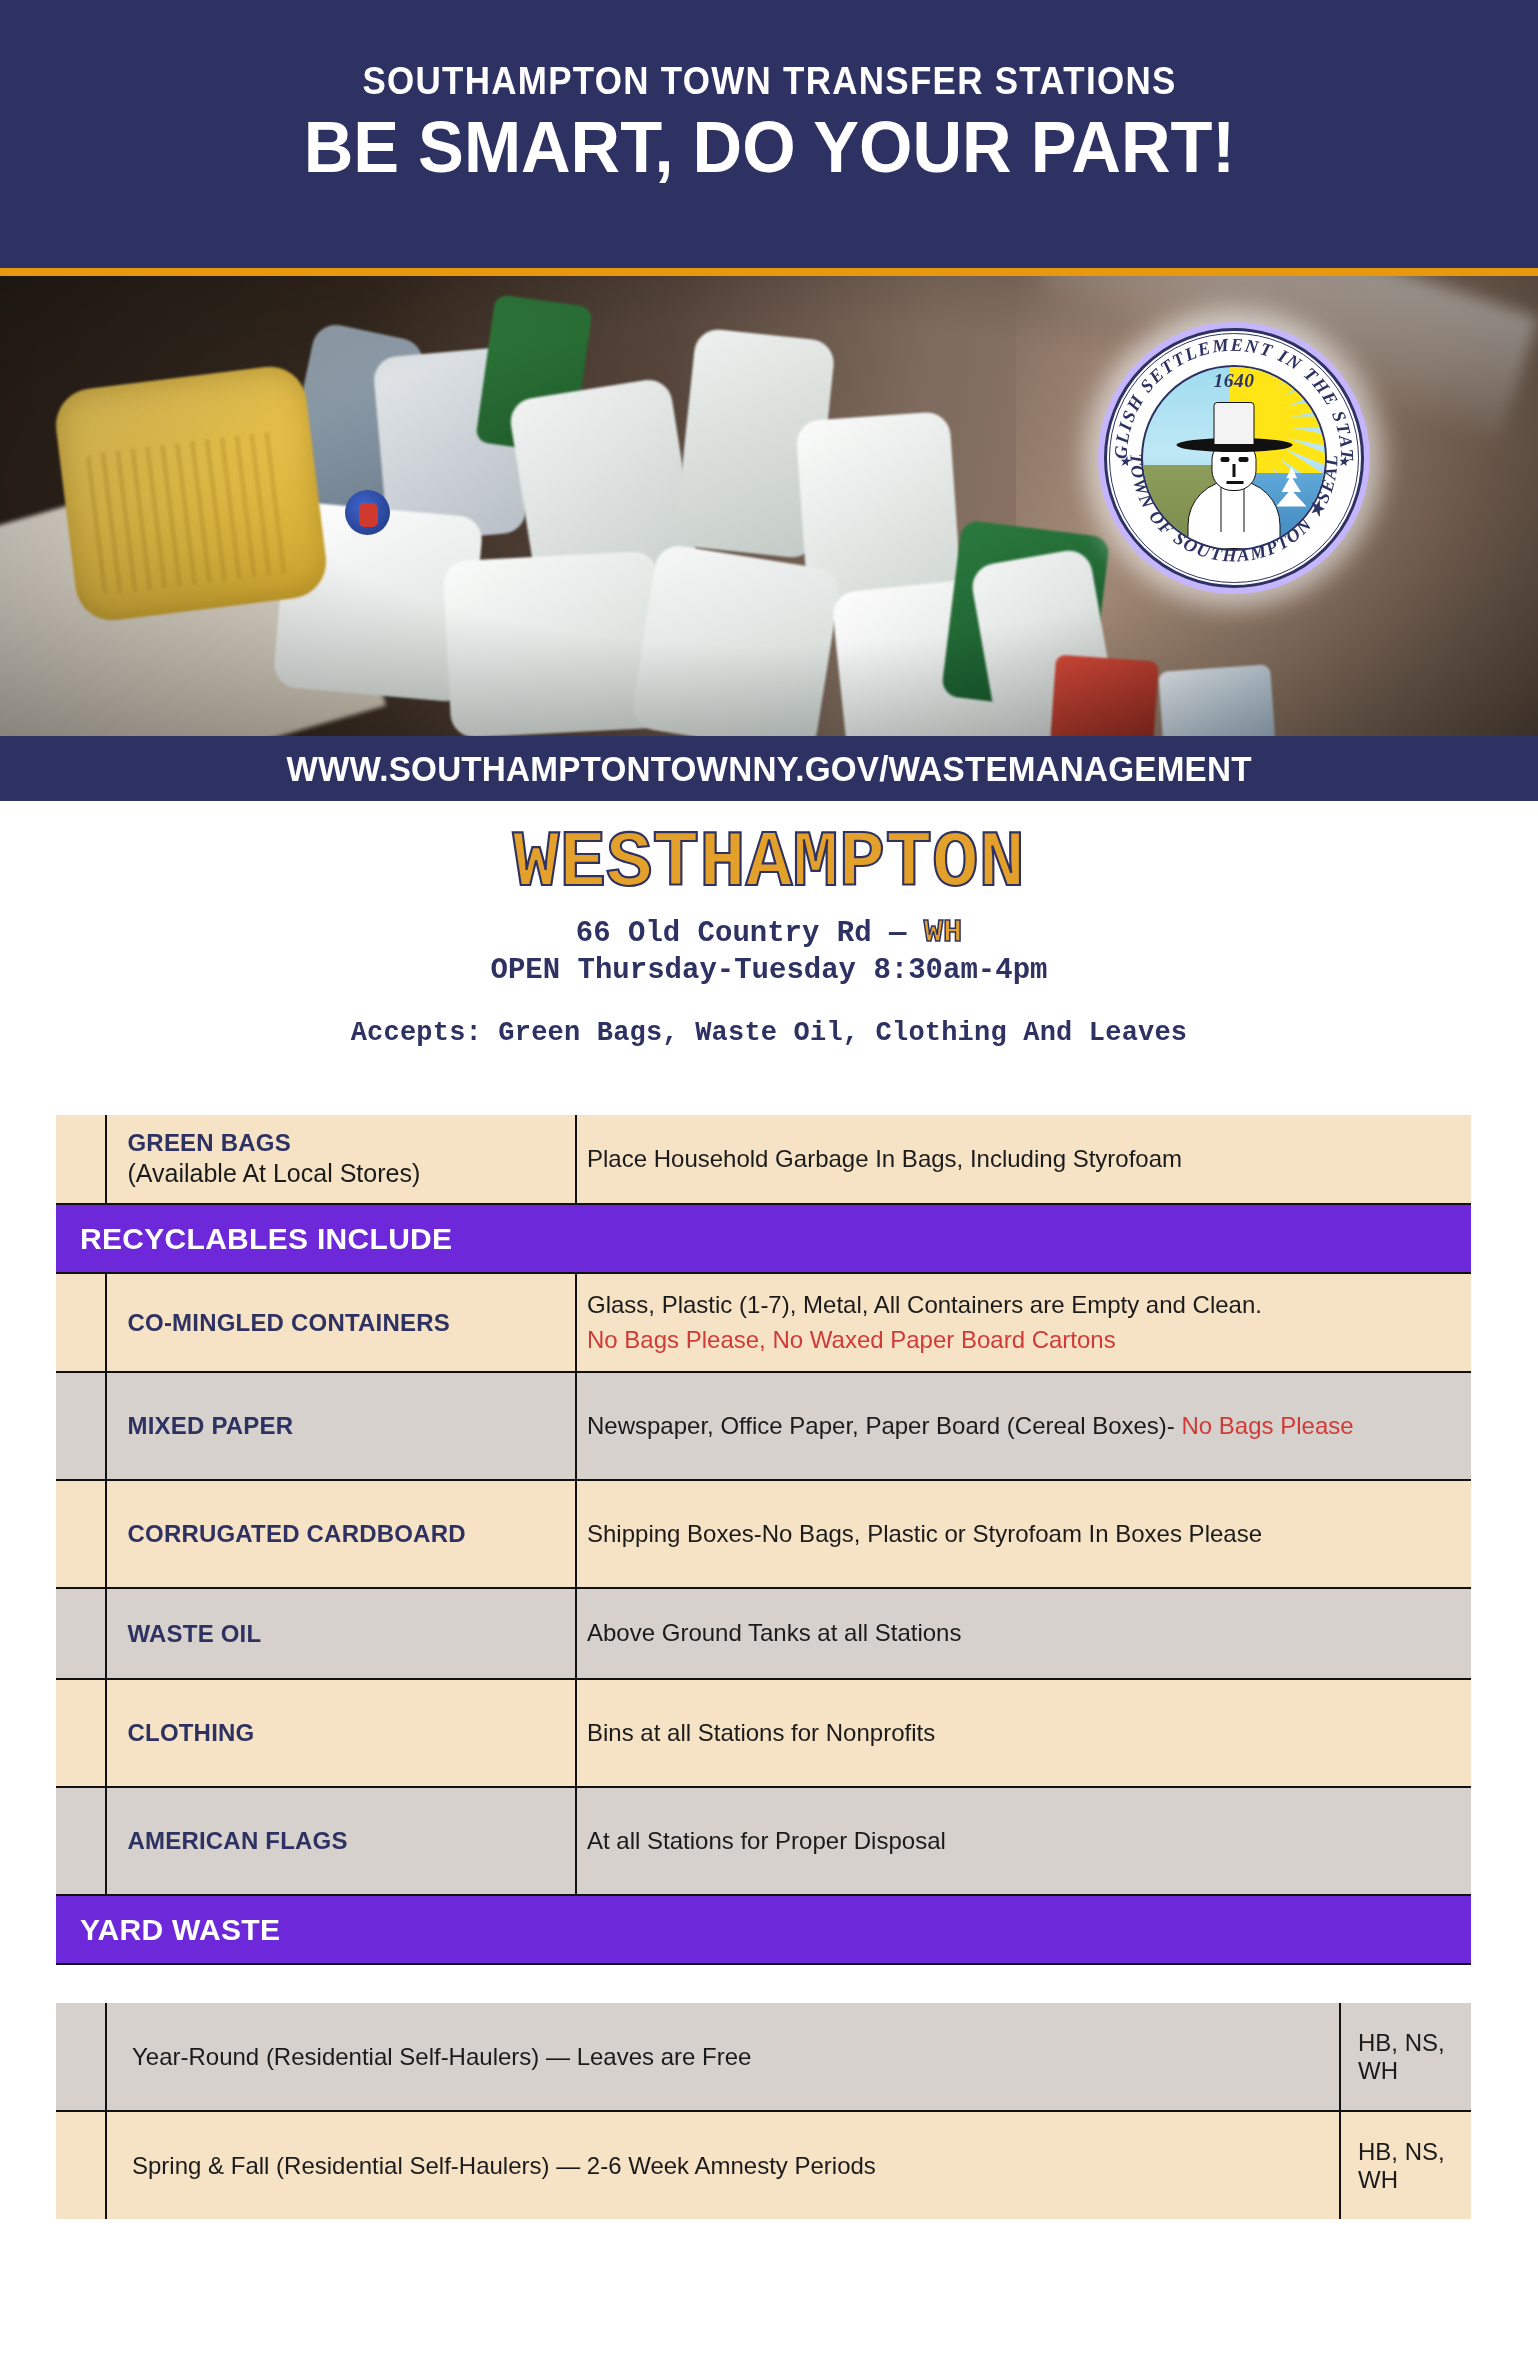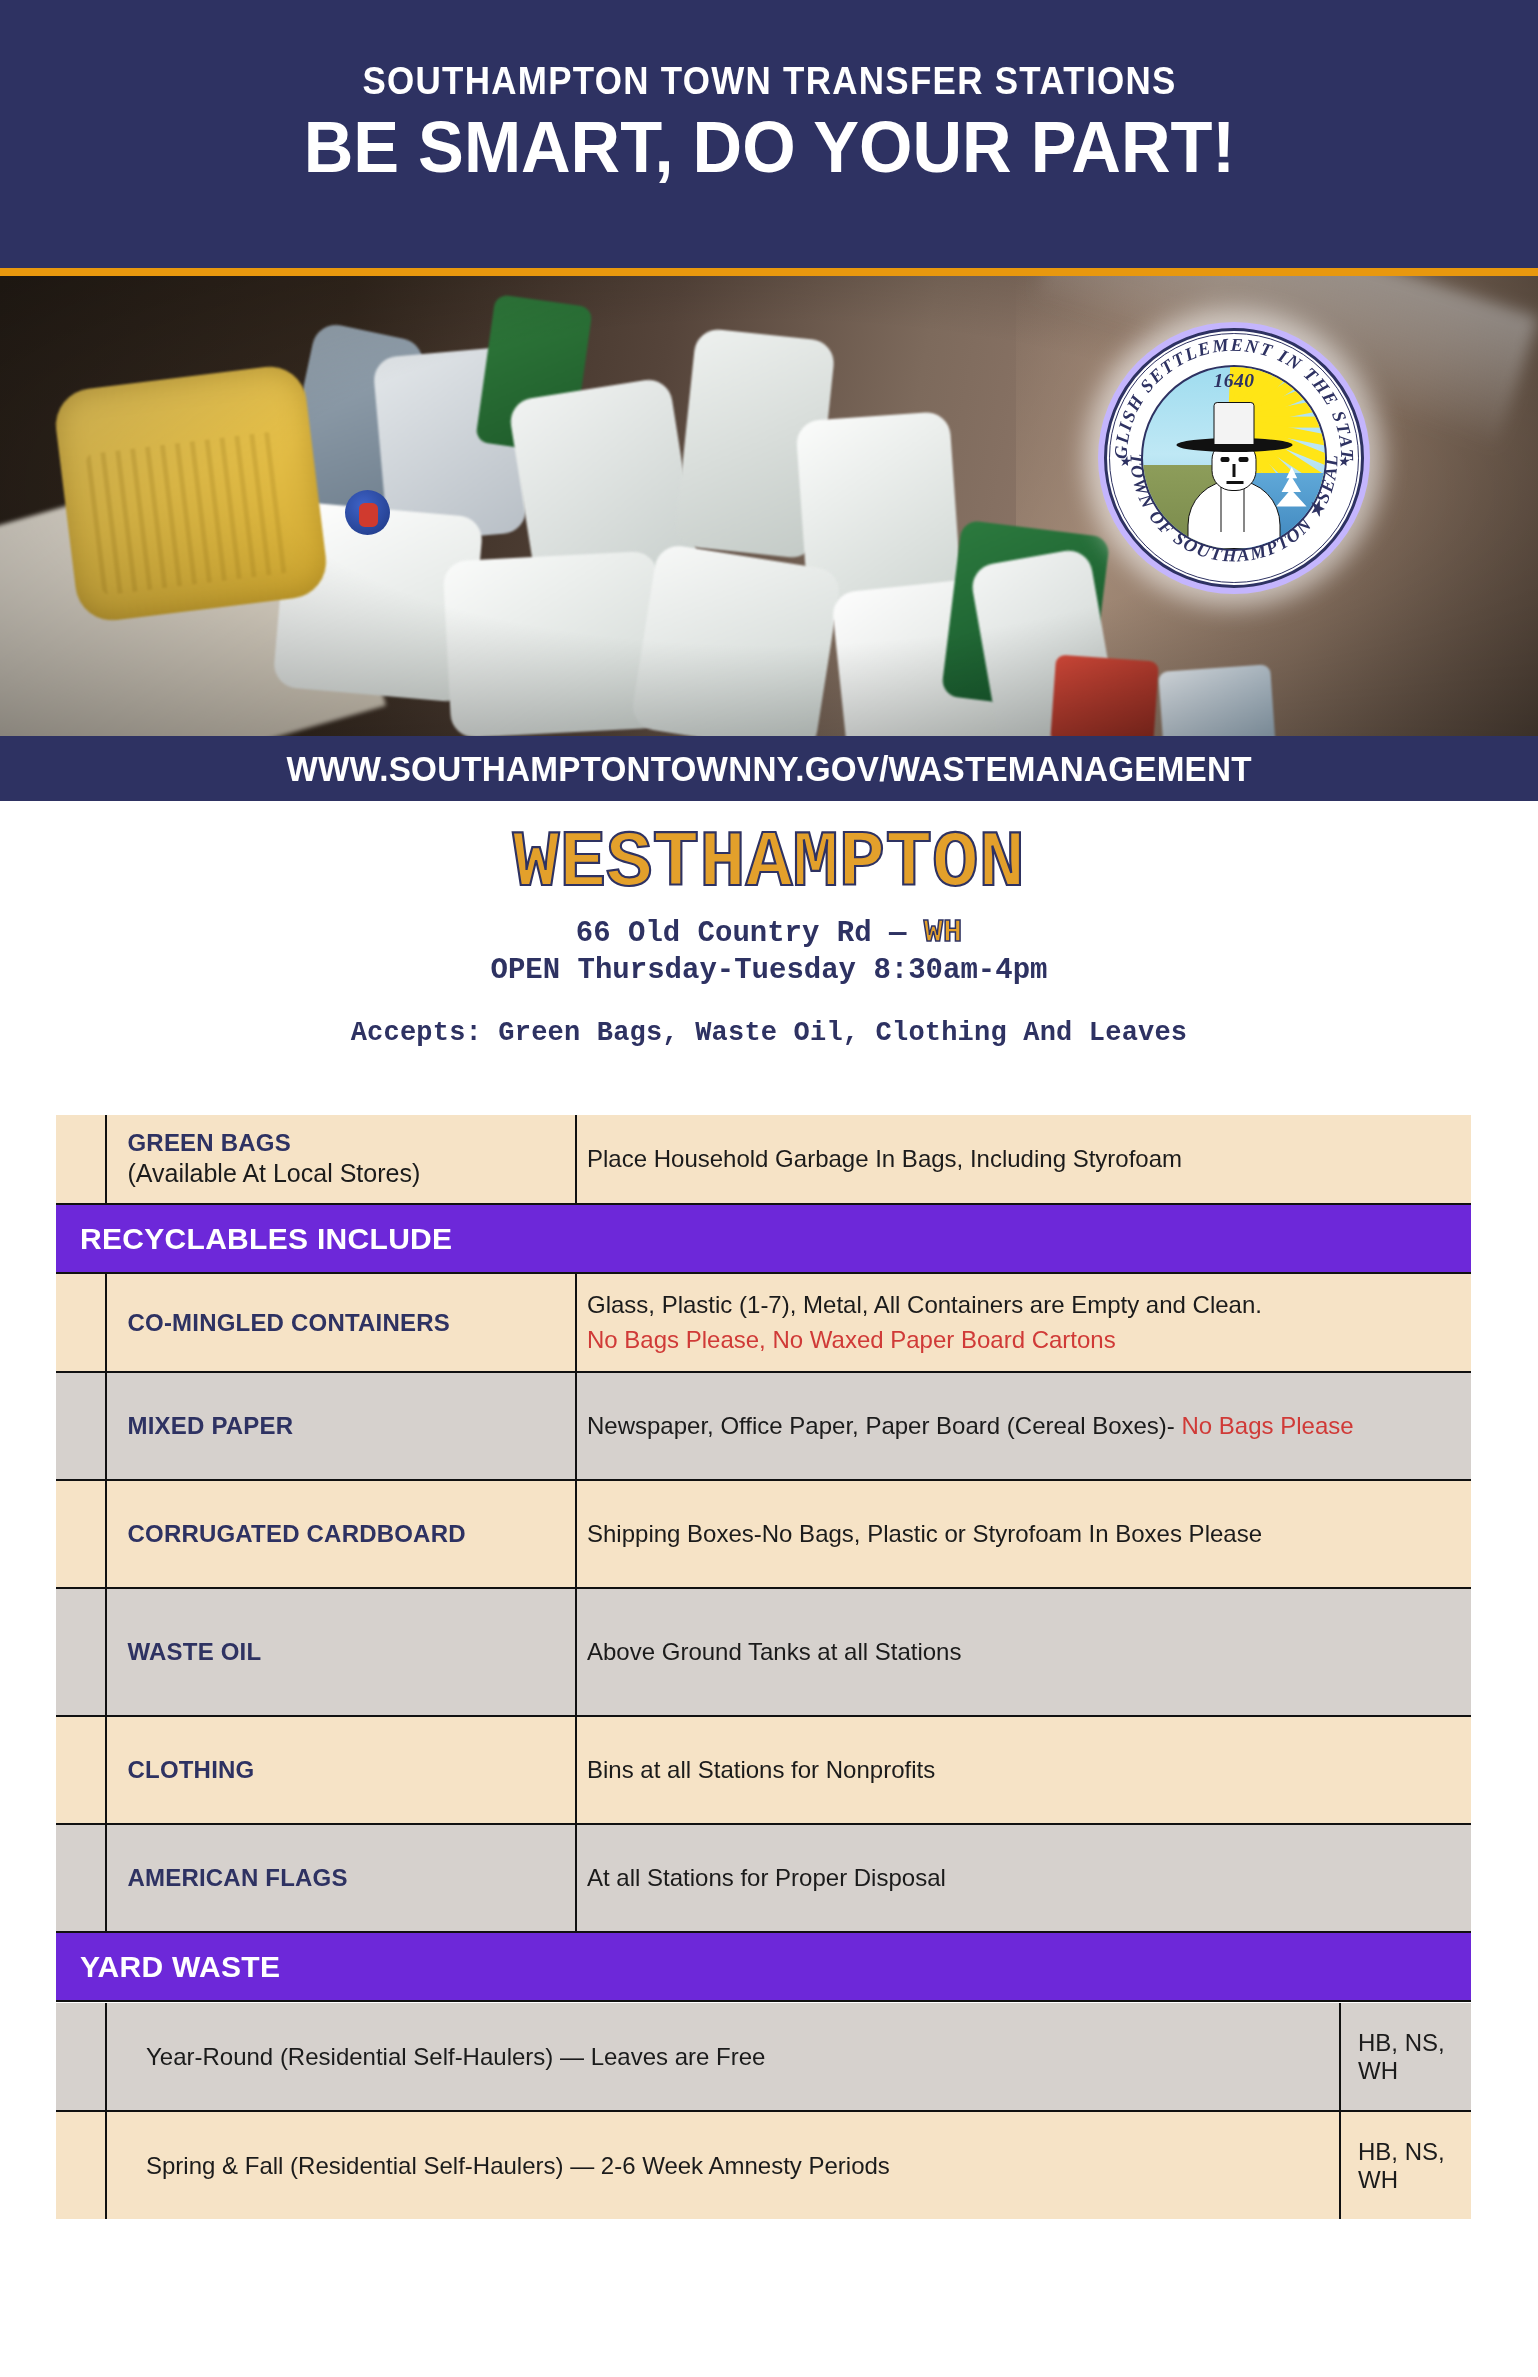--- a/index.html
+++ b/index.html
@@ -258,21 +258,21 @@
     padding-left: 24px; letter-spacing: 0.3px;
   }
 
   .hr-dark { border-top: 2.8px solid #111; }
 
   
   .t-yard { top: 2003px; }
   .y-gut { width: 50px; border-right: 2.8px solid #111; }
   .y-desc{ border-right: 2.8px solid #111; }
   .y-code{ width: 131px; }
-  .y-txt { color:#1b1b1b; font-size: 24px; padding-left: 39px; }
+  .y-txt { color:#1b1b1b; font-size: 24px; padding-left: 25px; }
   .y-code-txt { color:#1b1b1b; font-size: 24px; padding-left: 17px; }
 </style>
 </head>
 <body>
 
 <div class="page">
 
   <div class="top-header">
     <div class="sub">SOUTHAMPTON TOWN TRANSFER STATIONS</div>
     <div class="main">BE SMART, DO YOUR PART!</div>
@@ -428,21 +428,21 @@
       <tr class="row-tan hr-dark" style="height:108px">
         <td class="c-gut"></td>
         <td class="c-lbl">
           <div class="lbl-txt">CORRUGATED CARDBOARD</div>
         </td>
         <td class="c-val">
           <div class="val-txt">Shipping Boxes-No Bags, Plastic or Styrofoam In Boxes Please</div>
         </td>
       </tr>
 
-      <tr class="row-gray hr-dark" style="height:128px">
+      <tr class="row-gray hr-dark" style="height:91px">
         <td class="c-gut"></td>
         <td class="c-lbl">
           <div class="lbl-txt">WASTE OIL</div>
         </td>
         <td class="c-val">
           <div class="val-txt">Above Ground Tanks at all Stations</div>
         </td>
       </tr>
 
       <tr class="row-tan hr-dark" style="height:108px">

